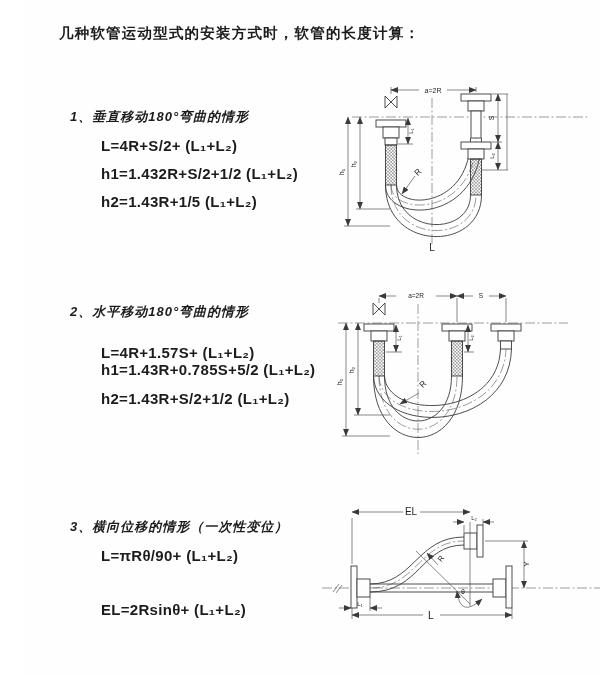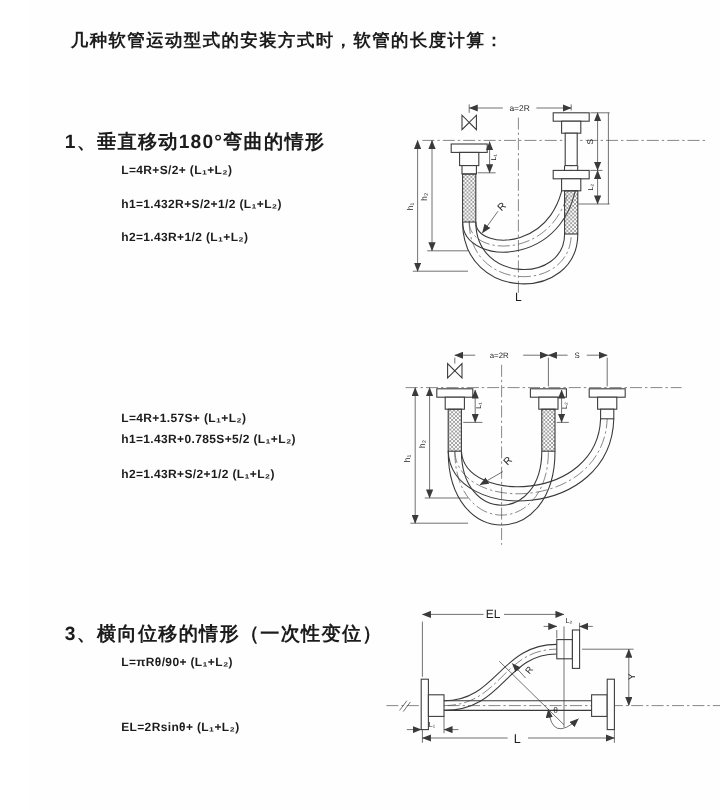--- a/index.html
+++ b/index.html
@@ -1,42 +1,43 @@
 <!DOCTYPE html>
 <html><head>
 <meta charset="utf-8">
 <style>
   html,body { margin:0; padding:0; background:#ffffff; }
   .page { position:relative; width:600px; height:675px; background:#fefefe;
           font-family:"Liberation Sans","DejaVu Sans",sans-serif; color:#1c1c1c; overflow:hidden;margin-left:24px; }
   .title { position:absolute; left:35px; top:24px; font-size:14.5px; font-weight:bold; letter-spacing:1.2px; }
-  .sec-heading { position:absolute; left:30px; font-size:16px; font-weight:bold; letter-spacing:1px; }
-  .formula { position:absolute; left:77px; font-size:10px; font-weight:bold; letter-spacing:.3px; white-space:pre; }
+  .sec-heading { position:absolute; left:46px; font-size:13px; font-weight:bold; letter-spacing:1px;font-style:italic; }
+  .formula { position:absolute; left:77px; font-size:15px; font-weight:bold; letter-spacing:.3px; white-space:pre; }
   .dia { position:absolute; }
   svg text { font-family:"Liberation Sans","DejaVu Sans",sans-serif; fill:#1f1f1f; }
   .ln   { fill:none; stroke:#3a3a3a; stroke-width:.9; }
   .fit  { fill:#fefefe; stroke:#3a3a3a; stroke-width:.9; }
   .braid{ fill:url(#braidpat); stroke:#3a3a3a; stroke-width:.9; }
   .cl   { fill:none; stroke:#4a4a4a; stroke-width:.55; stroke-dasharray:10 2.5 2 2.5; }
   .dim  { fill:none; stroke:#3a3a3a; stroke-width:.6; }
   .dl   { font-size:7px; }
   .dl2  { font-size:6px; }
 </style>
 </head>
 <body>
 
 <div class="page">
 
   <div class="title">几种软管运动型式的安装方式时，软管的长度计算：</div>
 
   <div class="sec-heading" style="top:108px">1、垂直移动180°弯曲的情形</div>
   <div class="formula" style="top:137px">L=4R+S/2+ (L₁+L₂)</div>
   <div class="formula" style="top:165px">h1=1.432R+S/2+1/2 (L₁+L₂)</div>
-  <div class="formula" style="top:193px">h2=1.43R+1/2 (L₁+L₂)</div>
-
+  <div class="formula" style="top:193px">h2=1.43R+1/5 (L₁+L₂)</div>
+
+  <div class="sec-heading" style="top:303px">2、水平移动180°弯曲的情形</div>
   <div class="formula" style="top:344px">L=4R+1.57S+ (L₁+L₂)</div>
   <div class="formula" style="top:361px">h1=1.43R+0.785S+5/2 (L₁+L₂)</div>
   <div class="formula" style="top:390px">h2=1.43R+S/2+1/2 (L₁+L₂)</div>
 
   <div class="sec-heading" style="top:518px">3、横向位移的情形（一次性变位）</div>
   <div class="formula" style="top:547px">L=πRθ/90+ (L₁+L₂)</div>
   <div class="formula" style="top:601px">EL=2Rsinθ+ (L₁+L₂)</div>
 
   <svg class="dia" style="left:308px;top:74px" width="290" height="182" viewBox="0 0 290 182">
     <defs>

